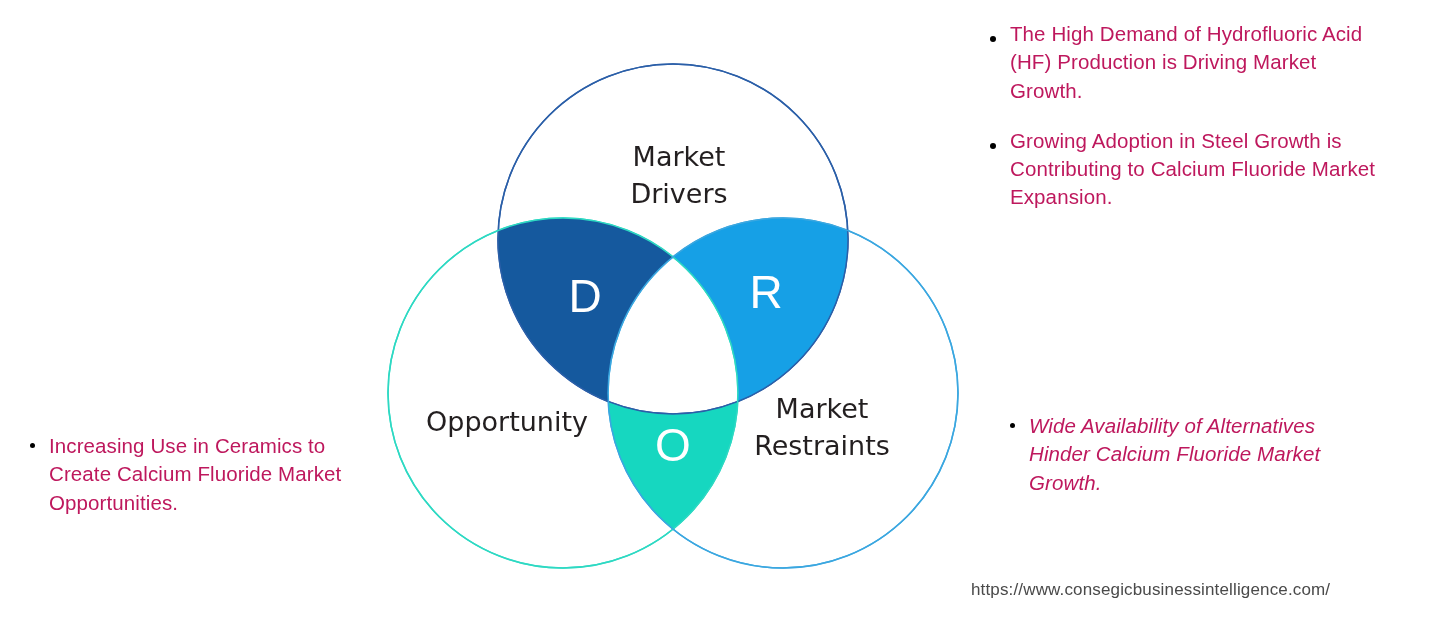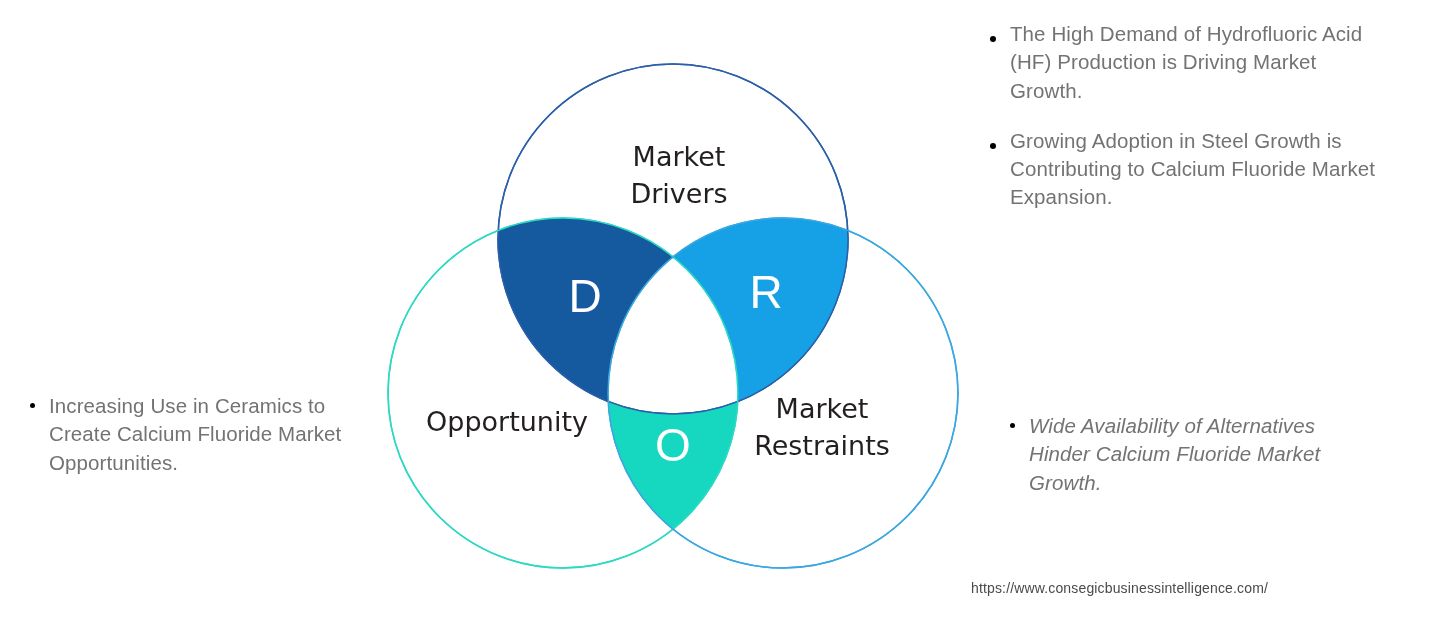--- a/index.html
+++ b/index.html
@@ -51,38 +51,38 @@
     margin: 0;
     padding: 0;
   }
   .bullet-item {
     position: relative;
     padding-left: 24px;
     margin-bottom: 18px;
     font-size: 20.5px;
     line-height: 1.38;
     font-weight: 400;
-    color: #737373;
+    color: #be185d;
     letter-spacing: 0.1px;
   }
   .bullet-item:last-child { margin-bottom: 0; }
   .bullet-item::before {
     content: "";
     position: absolute;
     left: 5px;
     top: 11px;
     width: 5px;
     height: 5px;
     background: #000000;
     border-radius: 50%;
   }
 
   #left-bullets {
     left: 25px;
-    top: 392px;
+    top: 432px;
     width: 350px;
   }
   #left-bullets .bullet-item::before { top: 11px; }
 
   #top-right-bullets {
     left: 986px;
     top: 20px;
     width: 400px;
   }
   #top-right-bullets .bullet-item {
@@ -100,21 +100,21 @@
     top: 412px;
     width: 375px;
     font-style: italic;
   }
 
   
   #source-url {
     position: absolute;
     left: 971px;
     top: 580px;
-    font-size: 14px;
+    font-size: 17px;
     color: #4a4a4a;
     letter-spacing: 0.15px;
     white-space: nowrap;
   }
 </style>
 </head>
 <body>
 
 <div id="venn-diagram">
   <svg viewBox="0 0 610 545" xmlns="http://www.w3.org/2000/svg">

